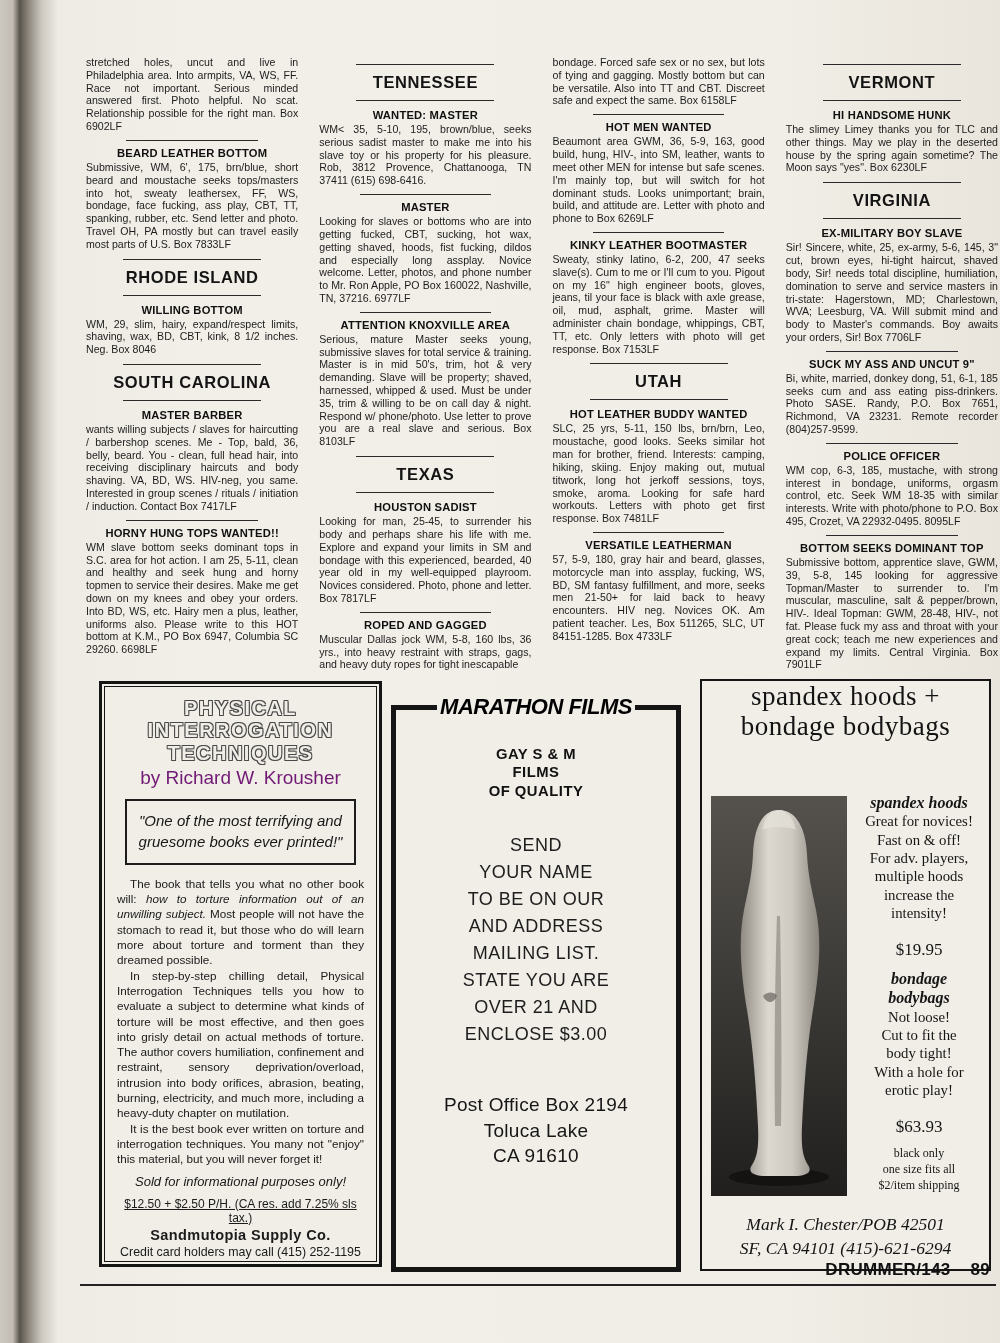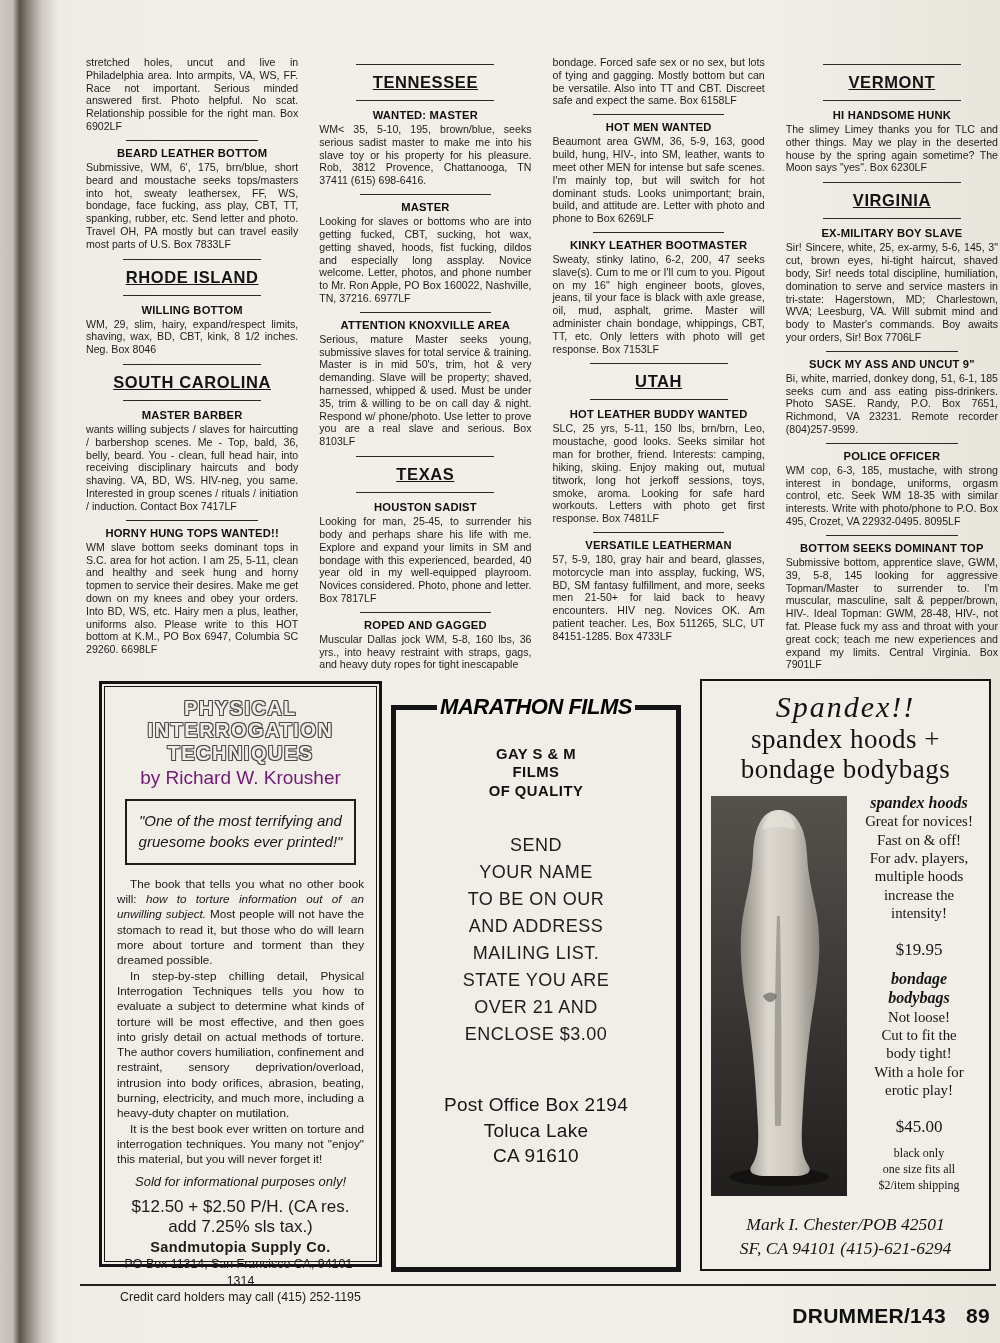--- a/index.html
+++ b/index.html
@@ -8,34 +8,34 @@
         font-family:"Liberation Sans",sans-serif;color:#1b1b1b;}
   .gutter{position:absolute;left:0;top:0;width:58px;height:100%;
         background:linear-gradient(90deg,#ccc7c0 0%,#c2bcb4 22%,#58534b 34%,#8a847b 48%,#cdc8c0 72%,rgba(241,238,231,0) 100%);}
   
   .classifieds{position:absolute;left:86px;top:56px;width:912px;display:flex;gap:21px;}
   .col{flex:1 1 0;min-width:0;}
   .ad-body{font-size:10.6px;line-height:1.21;text-align:justify;color:#1c1c1c;margin:0;}
   .ad-title{font-size:11.2px;font-weight:700;text-align:center;letter-spacing:.2px;color:#101010;margin:0 0 2px;}
   .rule{border-top:1.6px solid #2a2a2a;width:62%;margin:7px auto 6px;}
   .state-rule{width:65%;border-top-width:1.9px;margin:8px auto;}
-  .state-header{font-size:16.5px;font-weight:700;text-align:center;letter-spacing:.6px;color:#141414;text-decoration:underline;}
+  .state-header{font-size:16.5px;font-weight:700;text-align:center;letter-spacing:.6px;color:#141414;}
   
   .adbox{position:absolute;background:#f1eee7;box-sizing:border-box;}
   
   #box-pit{left:99px;top:681px;width:283px;height:586px;border:3px solid #151515;padding:2px;}
   #box-pit .inner{border:1.5px solid #151515;height:100%;box-sizing:border-box;padding:10px 12px 6px;}
   .pit-title{font-weight:800;font-size:20px;line-height:1.12;letter-spacing:1.5px;text-align:center;color:#f1eee7;
       text-shadow:-1px -1px 0 #4a4a4a,1px -1px 0 #4a4a4a,-1px 1px 0 #4a4a4a,1px 1px 0 #4a4a4a,0 0 1px #4a4a4a;}
   .pit-byline{font-size:19px;text-align:center;margin:3px 0 10px;color:#701a75;}
   .pit-quote{border:2px solid #1d1d1d;margin:2px 8px 11px;padding:10px 6px;text-align:center;
       font-style:italic;font-size:15px;line-height:1.38;color:#171717;}
   .pit-para{font-size:11.7px;line-height:1.31;text-align:justify;text-indent:13px;margin:0;color:#191919;}
   .pit-note{font-style:italic;text-align:center;font-size:13px;margin:7px 0 8px;color:#171717;}
-  .pit-price{text-align:center;font-size:17px;margin:1px 0 2px;}
+  .pit-price{text-align:center;font-size:12px;margin:1px 0 2px;text-decoration:underline;}
   .pit-company{text-align:center;font-weight:700;font-size:14.5px;letter-spacing:.4px;margin:1px 0;}
   .pit-addr{text-align:center;font-size:12.4px;line-height:1.35;}
   
   #box-mf{left:391px;top:707px;width:290px;height:565px;border:5px solid #151515;border-top:none;}
   .mf-logo{position:absolute;top:-15px;left:-5px;right:-5px;height:30px;display:flex;align-items:center;}
   .mf-line{height:5px;background:#151515;flex:1;}
   .mf-text{font-weight:800;font-style:italic;font-size:22px;letter-spacing:-.5px;padding:0 3px;white-space:nowrap;color:#000000;}
   .mf-headline{margin-top:38px;text-align:center;}
   .mf-headline div{font-size:25px;line-height:1.22;font-weight:800;letter-spacing:.5px;color:#111;}
   .mf-body{margin-top:32px;text-align:center;}
@@ -50,21 +50,21 @@
   .spx-right{position:absolute;left:147px;top:112px;width:140px;text-align:center;color:#151515;}
   .spx-h{font-weight:700;font-style:italic;font-size:16px;line-height:1.2;}
   .spx-lines div{font-size:14.8px;line-height:1.24;}
   .spx-price{font-size:17px;margin:18px 0 9px;}
   .spx-extra{margin-top:2px;}
   .spx-extra div{font-size:12px;line-height:1.3;}
   .spx-contact{position:absolute;left:6px;right:6px;bottom:9px;text-align:center;font-style:italic;}
   .spx-contact div{font-size:17.5px;line-height:1.38;color:#141414;}
   
   .footer-rule{position:absolute;left:80px;right:4px;top:1284px;border-top:2px solid #222;}
-  .footer{position:absolute;right:10px;top:1304px;font-weight:700;font-size:21px;letter-spacing:.3px;color:#111;}
+  .footer{position:absolute;right:10px;top:1260px;font-weight:700;font-size:17px;letter-spacing:.3px;color:#111;}
   .footer .pg{margin-left:20px;}
 </style>
 </head>
 <body>
 
 <div id="page">
   <div class="gutter"></div>
 
   <div class="classifieds">
     <div class="col">
@@ -153,21 +153,20 @@
       <div class="pit-byline">by Richard W. Krousher</div>
       <div class="pit-quote">
         <span>"One of the most terrifying and gruesome books ever printed!"</span>
       </div>
       <p class="pit-para"><span>The book that tells you what no other book will: </span><i>how to torture information out of an unwilling subject.</i><span> Most people will not have the stomach to read it, but those who do will learn more about torture and torment than they dreamed possible.</span></p>
       <p class="pit-para">In step-by-step chilling detail, Physical Interrogation Techniques tells you how to evaluate a subject to determine what kinds of torture will be most effective, and then goes into grisly detail on actual methods of torture. The author covers humiliation, confinement and restraint, sensory deprivation/overload, intrusion into body orifices, abrasion, beating, burning, electricity, and much more, including a heavy-duty chapter on mutilation.</p>
       <p class="pit-para">It is the best book ever written on torture and interrogation techniques. You many not "enjoy" this material, but you will never forget it!</p>
       <div class="pit-note">Sold for informational purposes only!</div>
       <div class="pit-price">$12.50 + $2.50 P/H. (CA res. add 7.25% sls tax.)</div>
       <div class="pit-company">Sandmutopia Supply Co.</div>
-      <div class="pit-addr">PO Box 11314, San Francisco CA, 94101-1314</div>
       <div class="pit-addr">Credit card holders may call (415) 252-1195</div>
     </div>
   </div>
 
   <div class="adbox" id="box-mf">
     <div class="mf-logo">
       <div class="mf-line"></div>
       <div class="mf-text">MARATHON FILMS</div>
       <div class="mf-line"></div>
     </div>
@@ -187,21 +186,20 @@
         <div>ENCLOSE $3.00</div>
       </div>
     <div class="mf-address">
         <div>Post Office Box 2194</div>
         <div>Toluca Lake</div>
         <div>CA 91610</div>
       </div>
   </div>
 
   <div class="adbox" id="box-spx">
-    <div class="spx-title">Spandex!!</div>
     <div class="spx-sub">
         <div>spandex hoods +</div>
         <div>bondage bodybags</div>
       </div>
     <div class="spx-photo">
       <svg width="136" height="400" viewBox="0 0 136 400" xmlns="http://www.w3.org/2000/svg">
         <defs>
           <linearGradient id="bgG" x1="0" y1="0" x2="0" y2="1">
             <stop offset="0" stop-color="#55524d"></stop>
               <stop offset="0.5" stop-color="#3b3936"></stop>
@@ -237,21 +235,21 @@
           <div>bondage</div>
           <div>bodybags</div>
         </div>
       <div class="spx-lines">
           <div>Not loose!</div>
           <div>Cut to fit the</div>
           <div>body tight!</div>
           <div>With a hole for</div>
           <div>erotic play!</div>
         </div>
-      <div class="spx-price">$45.00</div>
+      <div class="spx-price">$63.93</div>
       <div class="spx-extra">
           <div>black only</div>
           <div>one size fits all</div>
           <div>$2/item shipping</div>
         </div>
     </div>
     <div class="spx-contact">
         <div>Mark I. Chester/POB 42501</div>
         <div>SF, CA 94101   (415)-621-6294</div>
       </div>

